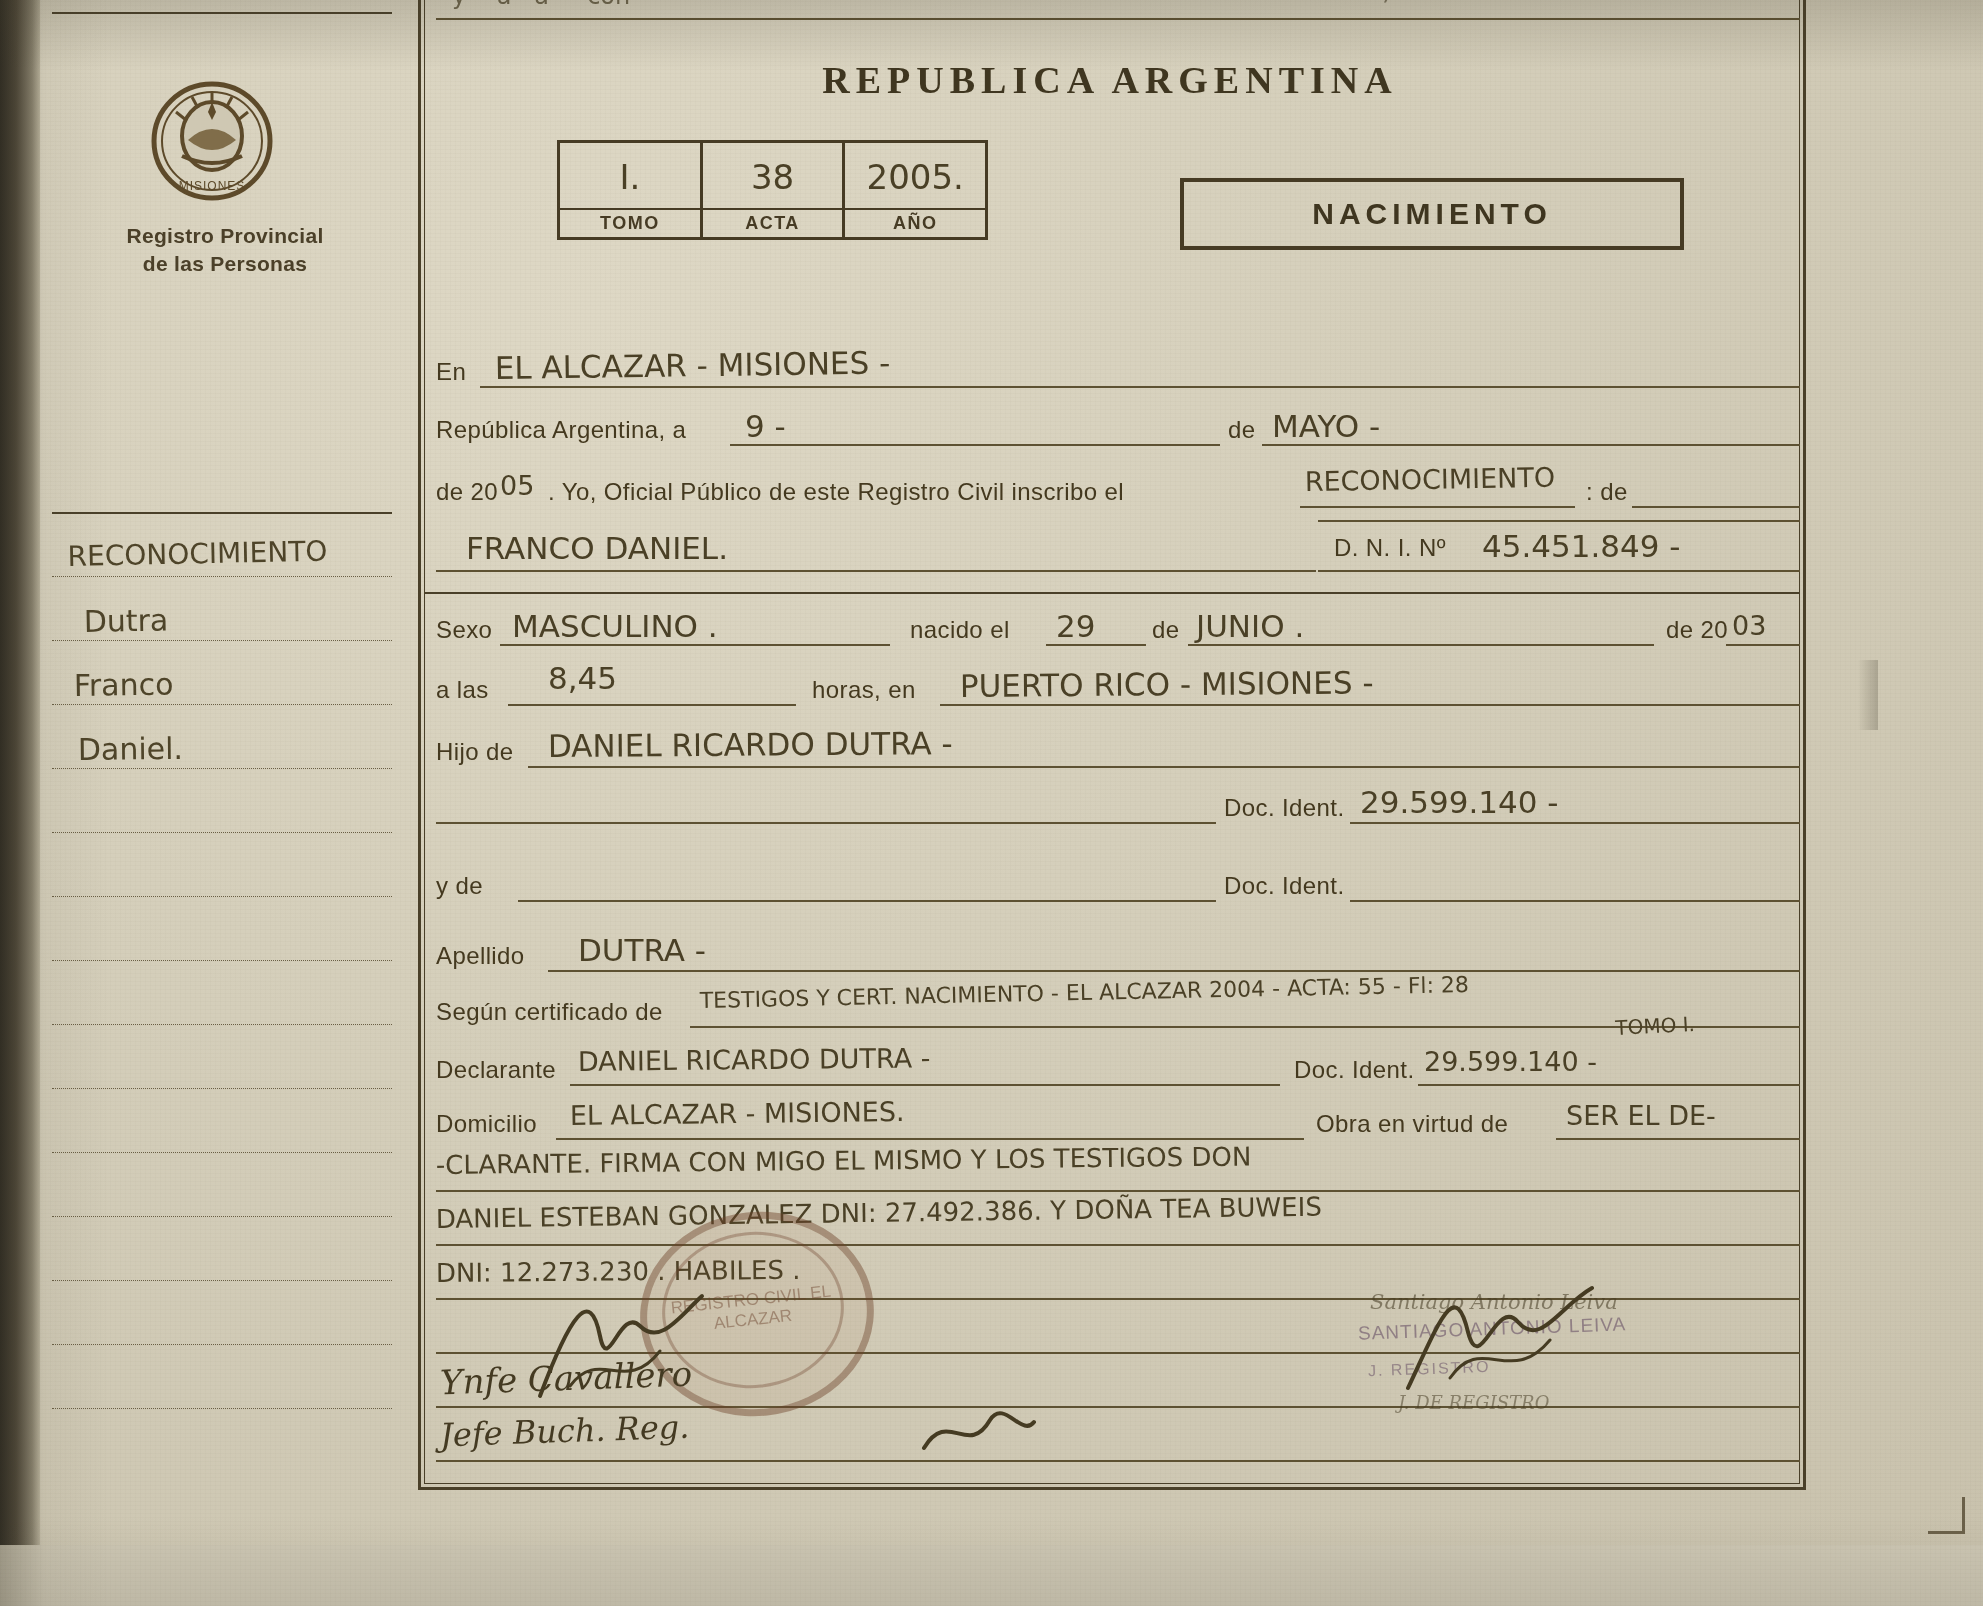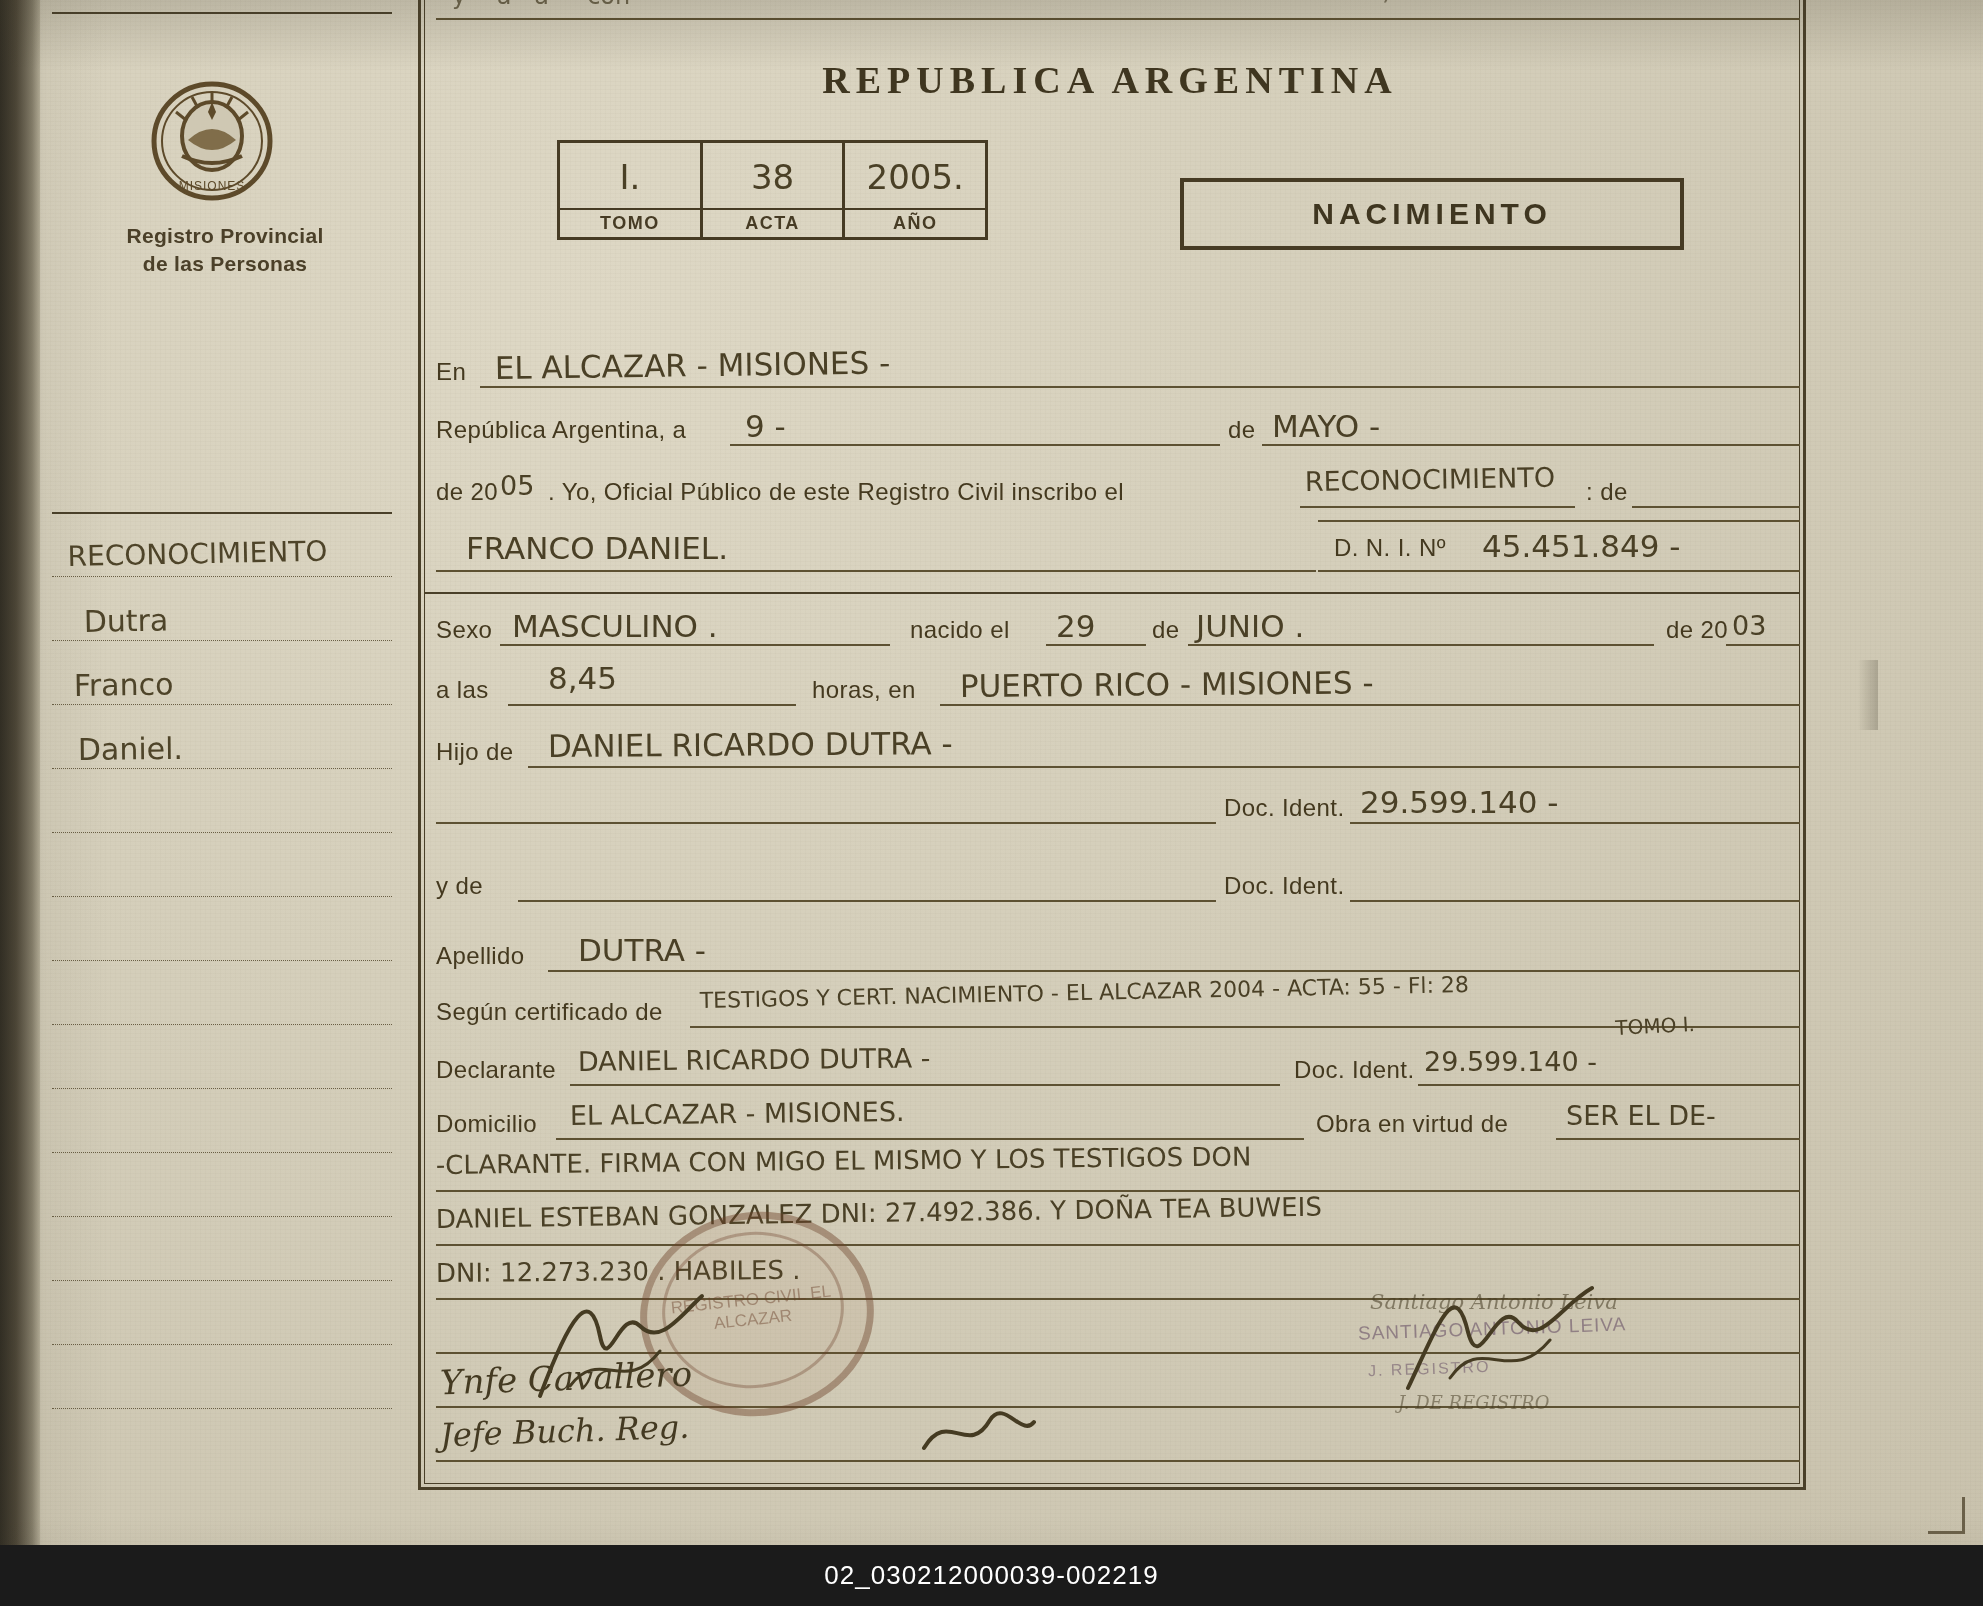--- a/index.html
+++ b/index.html
@@ -491,16 +491,13 @@
     <path d="M6 50 C 30 10, 50 60, 72 22 C 86 0, 104 40, 116 24" stroke="#453b22" stroke-width="4" fill="none" stroke-linecap="round"></path>
   </svg>
 
   <div class="hw sm" style="left:452px; top:-18px; opacity:0.75; font-size:24px;">y&nbsp;&nbsp;&nbsp; a&nbsp;&nbsp; a &nbsp;&nbsp;&nbsp; con</div>
   <div class="line" style="left:436px; top:18px; width:1364px;"></div>
   <div class="sig" style="left:1386px; top:-24px; font-size:26px; opacity:0.6;">/</div>
 
   <div class="vignette"></div>
   <div class="corner-mark"></div>
 
-  <div class="caption">
-    <span>02_030212000039-002219</span>
-  </div>
 </div>
 
 </body></html>

